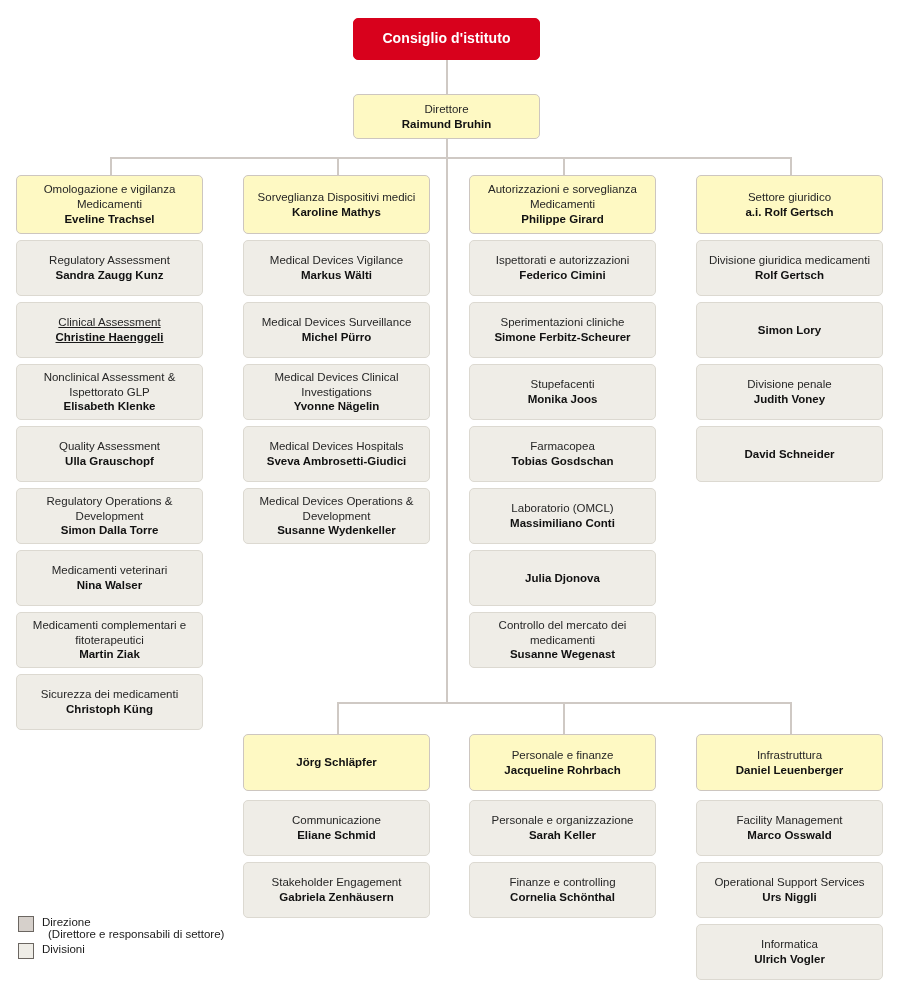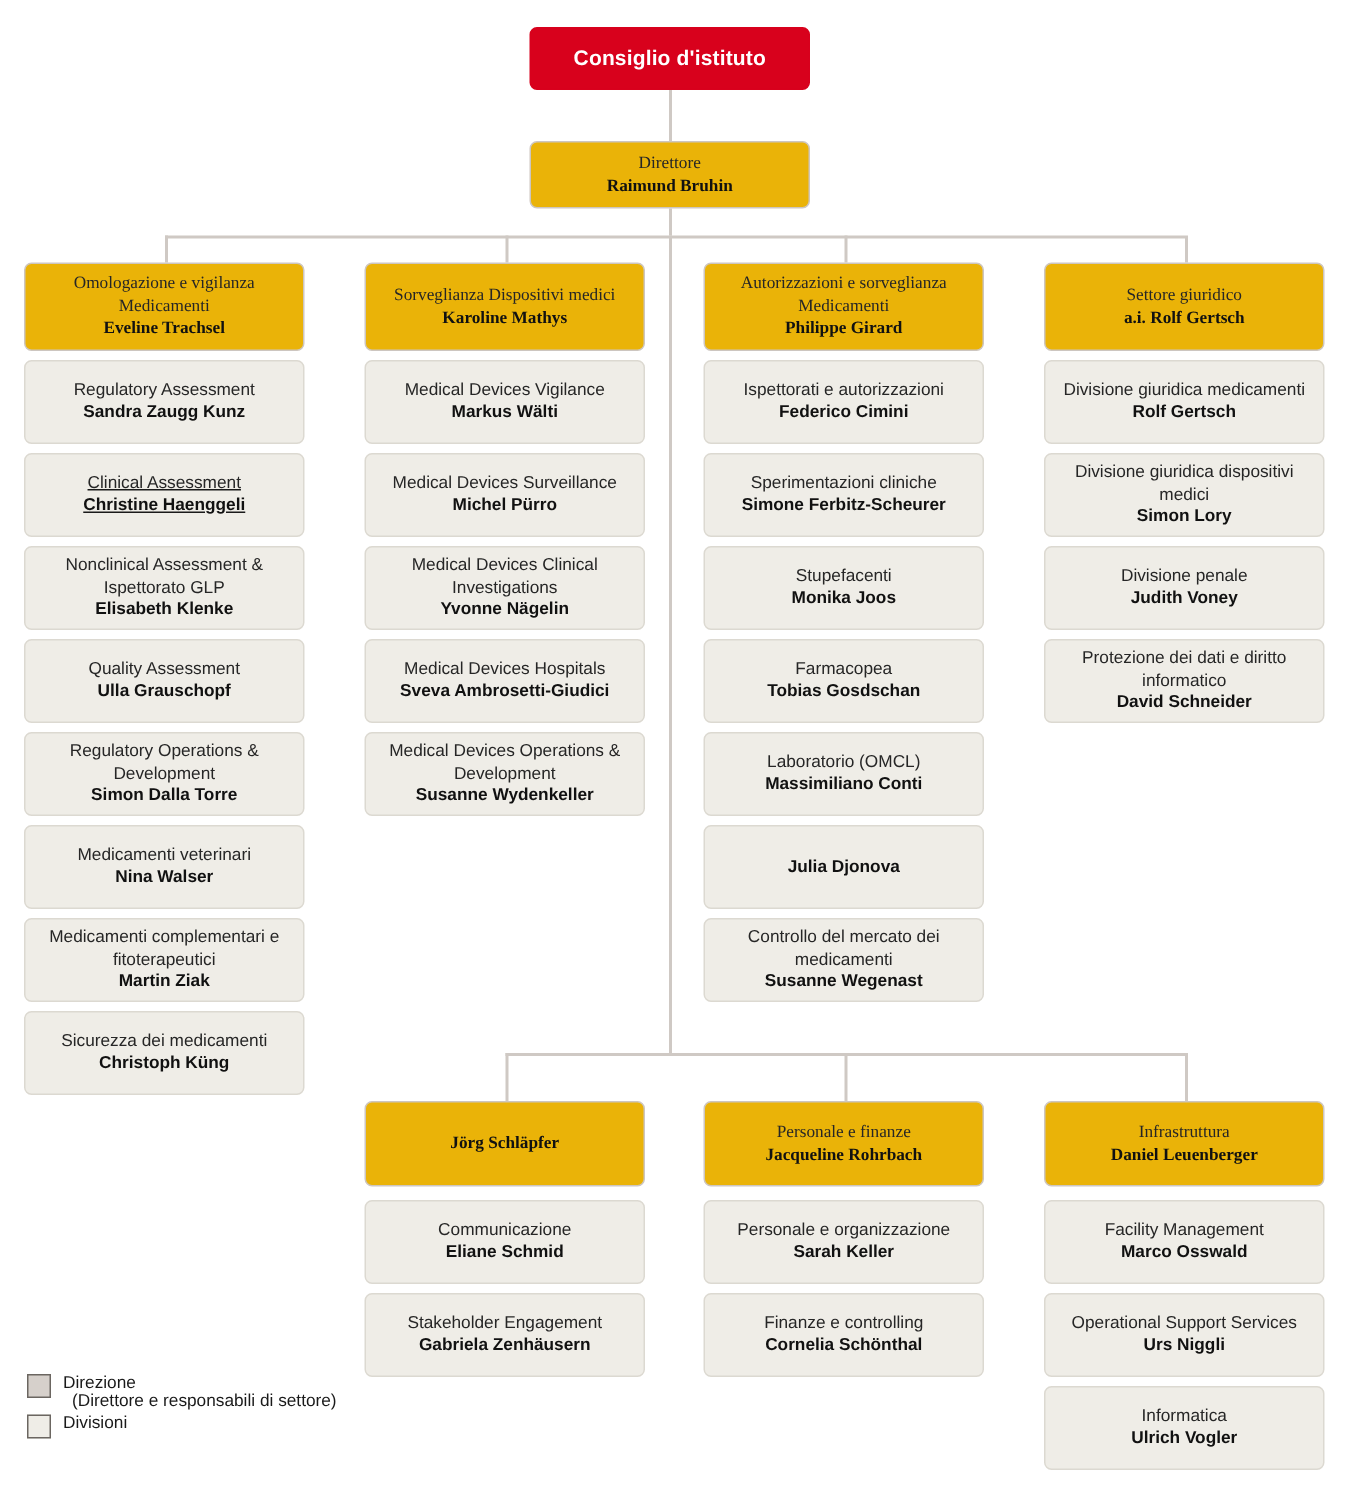--- a/index.html
+++ b/index.html
@@ -61,23 +61,22 @@
     border-radius: 5px;
   }
   .box.root .unit {
     color: #ffffff;
     font-size: 14px;
     font-weight: bold;
     letter-spacing: .1px;
   }
 
   .box.direzione {
-    background: #eab308;
+    background: #fef9c3;
     border: 1px solid #cdc6c0;
-    font-family: Liberation Serif, serif;
   }
   .box.divisione {
     background: #efede7;
     border: 1px solid #dcd9d1;
   }
 
   
   #legend {
     position: absolute;
     left: 18px;
@@ -228,29 +227,27 @@
       </div>
       <div class="box direzione" style="left: 696px; top: 175px; width: 187px; height: 59px;">
         <span class="unit">Settore giuridico</span>
         <span class="person">a.i. Rolf Gertsch</span>
       </div>
       <div class="box divisione" style="left: 696px; top: 240px; width: 187px; height: 56px;">
         <span class="unit">Divisione giuridica medicamenti</span>
         <span class="person">Rolf Gertsch</span>
       </div>
       <div class="box divisione" style="left: 696px; top: 302px; width: 187px; height: 56px;">
-        <span class="unit">Divisione giuridica dispositivi medici</span>
         <span class="person">Simon Lory</span>
       </div>
       <div class="box divisione" style="left: 696px; top: 364px; width: 187px; height: 56px;">
         <span class="unit">Divisione penale</span>
         <span class="person">Judith Voney</span>
       </div>
       <div class="box divisione" style="left: 696px; top: 426px; width: 187px; height: 56px;">
-        <span class="unit">Protezione dei dati e diritto informatico</span>
         <span class="person">David Schneider</span>
       </div>
       <div class="box direzione" style="left: 243px; top: 734px; width: 187px; height: 57px;">
         <span class="person">Jörg Schläpfer</span>
       </div>
       <div class="box divisione" style="left: 243px; top: 800px; width: 187px; height: 56px;">
         <span class="unit">Communicazione</span>
         <span class="person">Eliane Schmid</span>
       </div>
       <div class="box divisione" style="left: 243px; top: 862px; width: 187px; height: 56px;">

